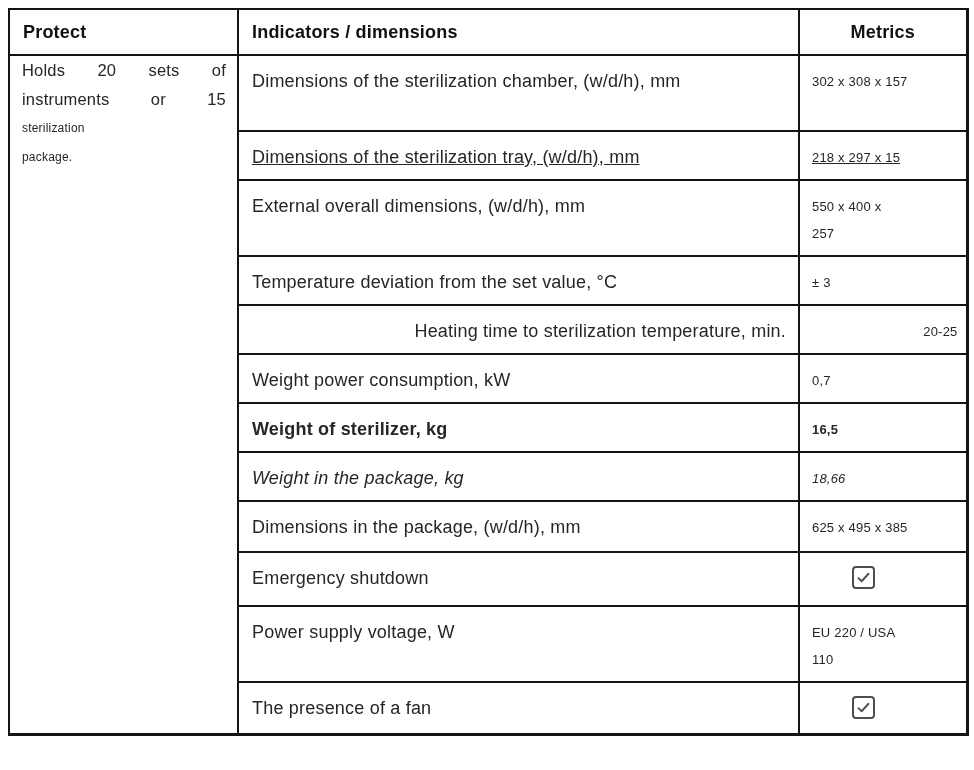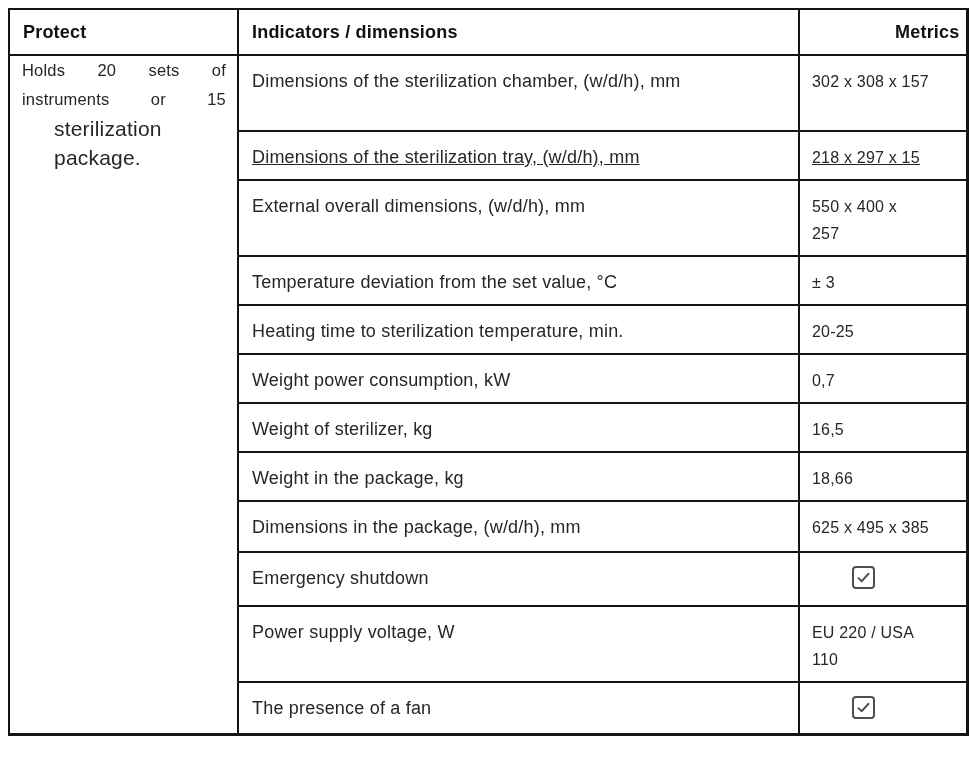--- a/index.html
+++ b/index.html
@@ -32,46 +32,45 @@
   }
   .spec-table thead tr { height: 46px; }
   .spec-table th {
     text-align: left;
     font-weight: bold;
     font-size: 18px;
     color: #111111;
     padding: 12px 12px 8px 13px;
   }
   .spec-table th.metrics-head {
-    text-align: right;
+    text-align: center;
     padding-left: 6px;
     padding-right: 6px;
   }
   .spec-table td {
     font-size: 18px;
     line-height: 24px;
     padding: 13px 12px 8px 13px;
   }
   td.protect-cell {
     padding: 0 11px 8px 12px;
   }
   .protect-line {
     font-size: 16.5px;
     line-height: 29px;
     text-align: justify;
   }
   .protect-line.justify-full {
     text-align-last: justify;
   }
   .protect-line.large {
-    font-size: 21px;
-    margin-left: 32px;
+    font-size: 12px;
   }
   td.metric-cell {
-    font-size: 16px;
+    font-size: 13px;
     line-height: 27px;
     padding: 12px 8px 8px 12px;
     white-space: pre-line;
   }
   td.indicator-cell {
     overflow: hidden;
   }
   .checkbox {
     display: inline-flex;
     align-items: center;
@@ -119,33 +118,33 @@
         </tr>
         <tr style="height: 75px;">
           <td class="indicator-cell">External overall dimensions, (w/d/h), mm</td>
           <td class="metric-cell">550 x 400 x
 257</td>
         </tr>
         <tr style="height: 49px;">
           <td class="indicator-cell">Temperature deviation from the set value, °C</td>
           <td class="metric-cell">± 3</td>
         </tr>
-        <tr style="height: 49px;">
+        <tr style="height: 49px; text-align: right;">
           <td class="indicator-cell">Heating time to sterilization temperature, min.</td>
           <td class="metric-cell">20-25</td>
         </tr>
         <tr style="height: 47px;">
           <td class="indicator-cell">Weight power consumption, kW</td>
           <td class="metric-cell">0,7</td>
         </tr>
-        <tr style="height: 45px;">
+        <tr style="height: 45px; font-weight: bold;">
           <td class="indicator-cell">Weight of sterilizer, kg</td>
           <td class="metric-cell">16,5</td>
         </tr>
-        <tr style="height: 49px;">
+        <tr style="height: 49px; font-style: italic;">
           <td class="indicator-cell">Weight in the package, kg</td>
           <td class="metric-cell">18,66</td>
         </tr>
         <tr style="height: 51px;">
           <td class="indicator-cell">Dimensions in the package, (w/d/h), mm</td>
           <td class="metric-cell">625 x 495 x 385</td>
         </tr>
         <tr style="height: 54px; padding-left: 47px;">
           <td class="indicator-cell">Emergency shutdown</td>
           <td class="metric-cell"><span class="checkbox"><svg viewBox="0 0 24 24" width="15" height="15" aria-hidden="true">

